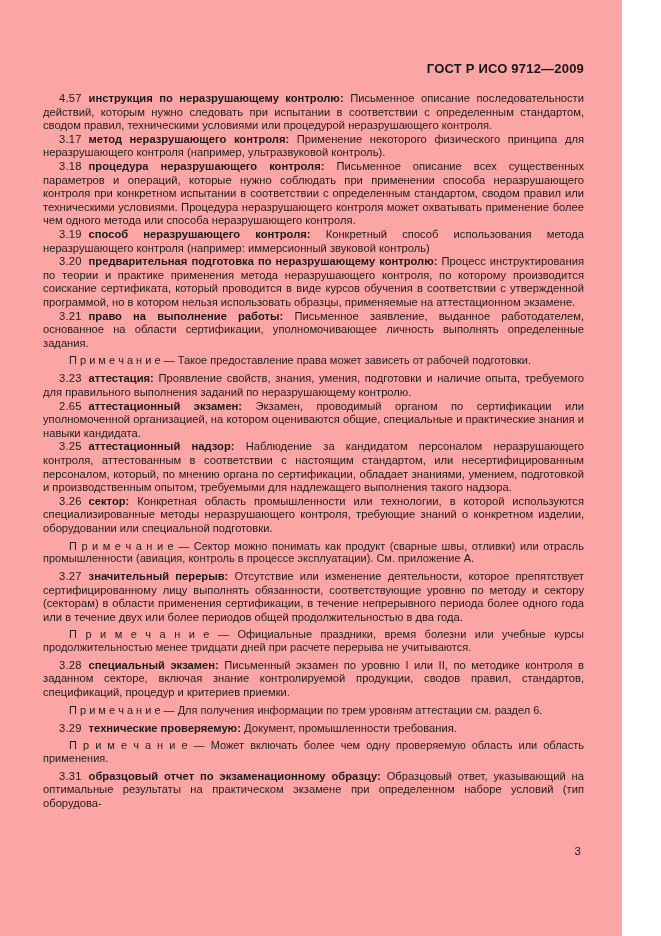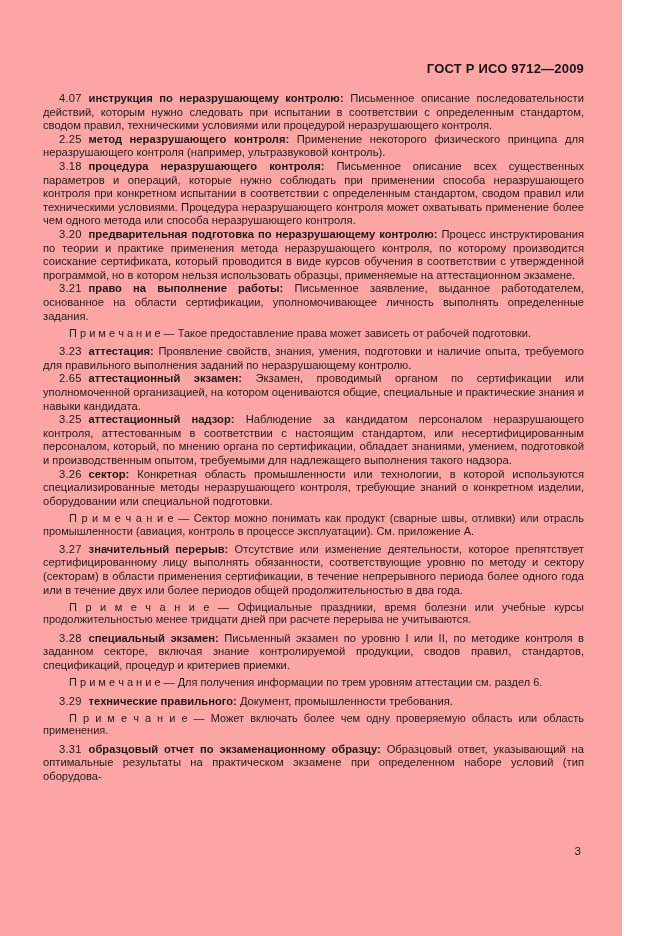--- a/index.html
+++ b/index.html
@@ -70,26 +70,27 @@
 </style>
 </head>
 <body>
 
 <div class="page">
 
   <div class="running-head">ГОСТ Р ИСО 9712—2009</div>
 
   <div class="content">
 
-    <p class="def"><span class="num">4.07</span><span class="term">инструкция по неразрушающему контролю:</span> <span>Письменное описание последовательности действий, которым нужно следовать при испытании в соответствии с определенным стандартом, сводом правил, техническими условиями или процедурой неразрушающего контроля.</span></p>
+    <p class="def"><span class="num">4.57</span><span class="term">инструкция по неразрушающему контролю:</span> <span>Письменное описание последовательности действий, которым нужно следовать при испытании в соответствии с определенным стандартом, сводом правил, техническими условиями или процедурой неразрушающего контроля.</span></p>
 
-    <p class="def"><span class="num">2.25</span><span class="term">метод неразрушающего контроля:</span> <span>Применение некоторого физического принципа для неразрушающего контроля (например, ультразвуковой контроль).</span></p>
+    <p class="def"><span class="num">3.17</span><span class="term">метод неразрушающего контроля:</span> <span>Применение некоторого физического принципа для неразрушающего контроля (например, ультразвуковой контроль).</span></p>
 
     <p class="def"><span class="num">3.18</span><span class="term">процедура неразрушающего контроля:</span> <span>Письменное описание всех существенных параметров и операций, которые нужно соблюдать при применении способа неразрушающего контроля при конкретном испытании в соответствии с определенным стандартом, сводом правил или техническими условиями. Процедура неразрушающего контроля может охватывать применение более чем одного метода или способа неразрушающего контроля.</span></p>
 
+    <p class="def"><span class="num">3.19</span><span class="term">способ неразрушающего контроля:</span> <span>Конкретный способ использования метода неразрушающего контроля (например: иммерсионный звуковой контроль)</span></p>
 
     <p class="def"><span class="num">3.20</span><span class="term">предварительная подготовка по неразрушающему контролю:</span> <span>Процесс инструктирования по теории и практике применения метода неразрушающего контроля, по которому производится соискание сертификата, который проводится в виде курсов обучения в соответствии с утвержденной программой, но в котором нельзя использовать образцы, применяемые на аттестационном экзамене.</span></p>
 
     <p class="def"><span class="num">3.21</span><span class="term">право на выполнение работы:</span> <span>Письменное заявление, выданное работодателем, основанное на области сертификации, уполномочивающее личность выполнять определенные задания.</span></p>
 
     <p class="note"><span class="note-label">П р и м е ч а н и е —</span> <span>Такое предоставление права может зависеть от рабочей подготовки.</span></p>
 
 
     <p class="def"><span class="num">3.23</span><span class="term">аттестация:</span> <span>Проявление свойств, знания, умения, подготовки и наличие опыта, требуемого для правильного выполнения заданий по неразрушающему контролю.</span></p>
 
@@ -102,21 +103,21 @@
     <p class="note"><span class="note-label">П р и м е ч а н и е —</span> <span>Сектор можно понимать как продукт (сварные швы, отливки) или отрасль промышленности (авиация, контроль в процессе эксплуатации). См. приложение А.</span></p>
 
     <p class="def"><span class="num">3.27</span><span class="term">значительный перерыв:</span> <span>Отсутствие или изменение деятельности, которое препятствует сертифицированному лицу выполнять обязанности, соответствующие уровню по методу и сектору (секторам) в области применения сертификации, в течение непрерывного периода более одного года или в течение двух или более периодов общей продолжительностью в два года.</span></p>
 
     <p class="note"><span class="note-label">П р и м е ч а н и е —</span> <span>Официальные праздники, время болезни или учебные курсы продолжительностью менее тридцати дней при расчете перерыва не учитываются.</span></p>
 
     <p class="def"><span class="num">3.28</span><span class="term">специальный экзамен:</span> <span>Письменный экзамен по уровню I или II, по методике контроля в заданном секторе, включая знание контролируемой продукции, сводов правил, стандартов, спецификаций, процедур и критериев приемки.</span></p>
 
     <p class="note"><span class="note-label">П р и м е ч а н и е —</span> <span>Для получения информации по трем уровням аттестации см. раздел 6.</span></p>
 
-    <p class="def"><span class="num">3.29</span><span class="term">технические правильного:</span> <span>Документ, промышленности требования.</span></p>
+    <p class="def"><span class="num">3.29</span><span class="term">технические проверяемую:</span> <span>Документ, промышленности требования.</span></p>
 
 
     <p class="note"><span class="note-label">П р и м е ч а н и е —</span> <span>Может включать более чем одну проверяемую область или область применения.</span></p>
 
     <p class="def"><span class="num">3.31</span><span class="term">образцовый отчет по экзаменационному образцу:</span> <span>Образцовый ответ, указывающий на оптимальные результаты на практическом экзамене при определенном наборе условий (тип оборудова-</span></p>
 
   </div>
 
   <div class="page-number">3</div>
 

